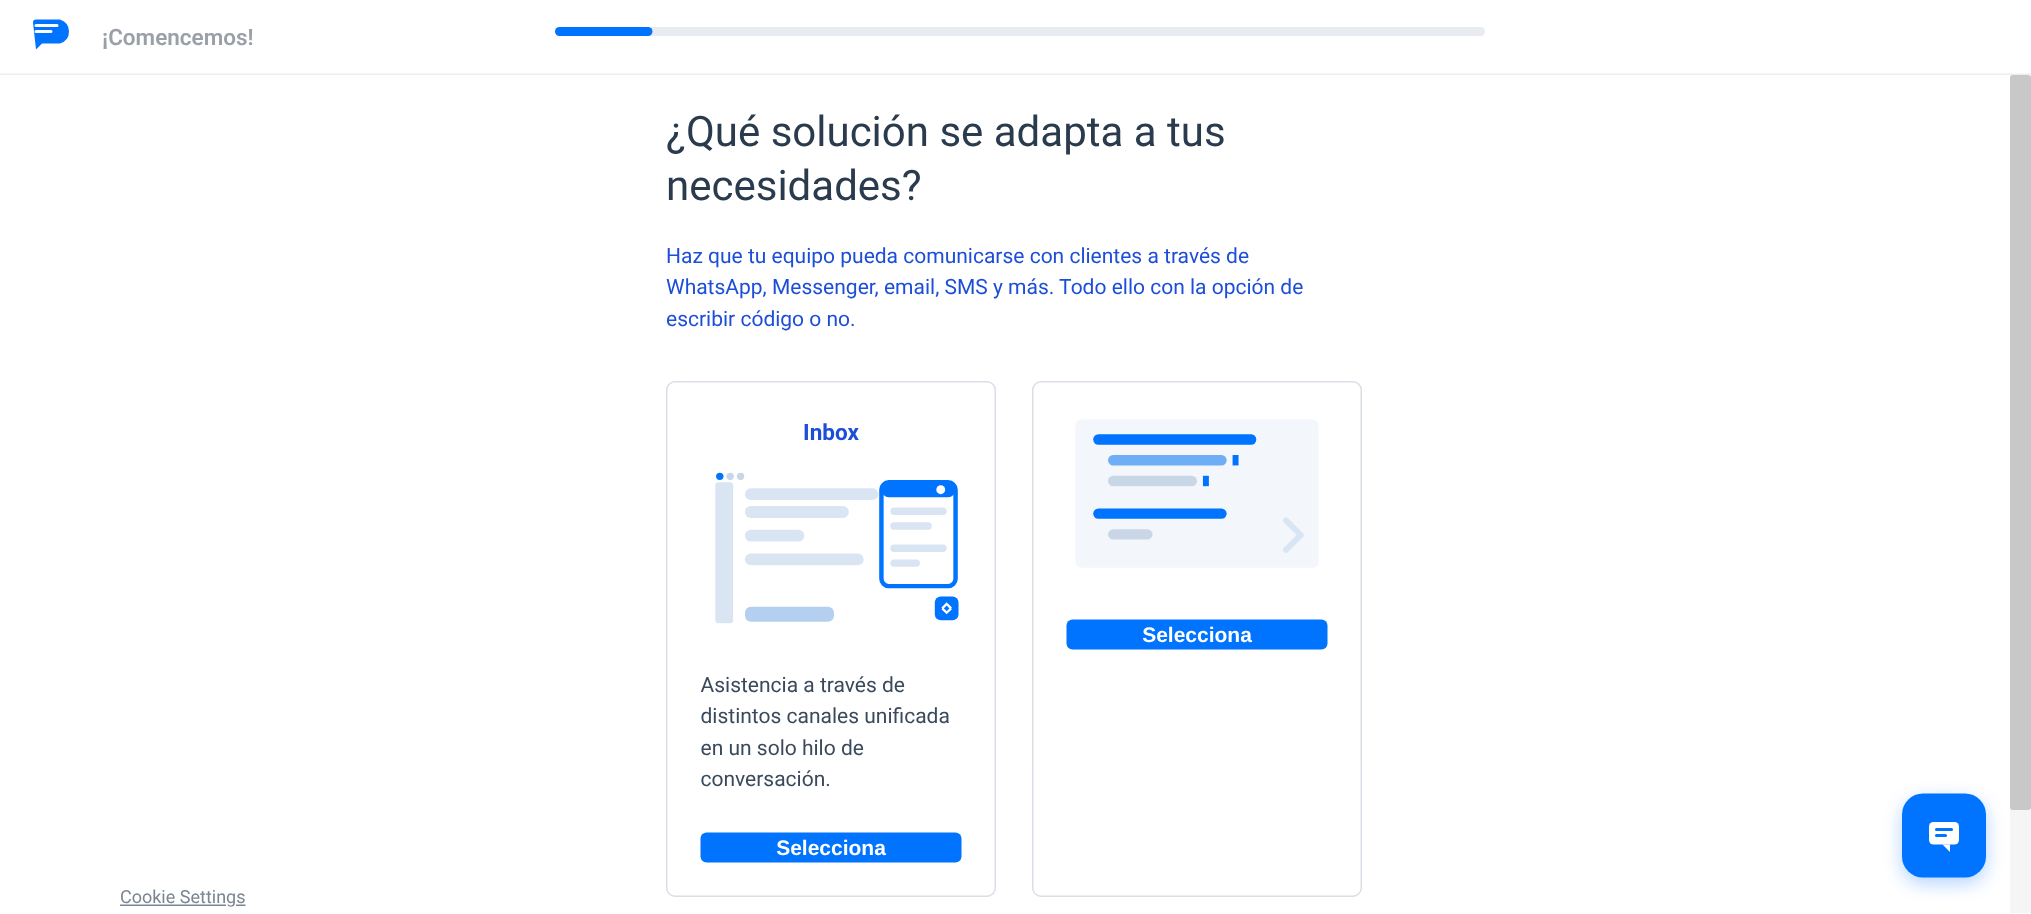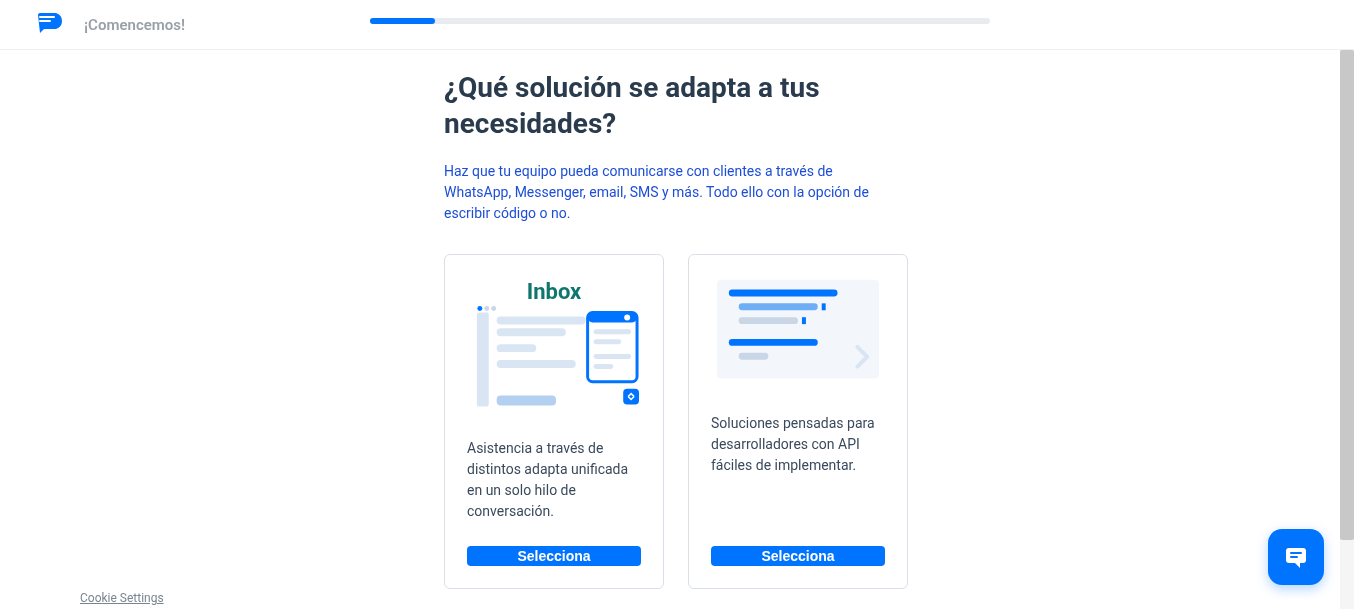--- a/index.html
+++ b/index.html
@@ -12,21 +12,21 @@
       background: #fff;
       color: #333;
       width: 1354px;
       height: 609px;
       overflow: hidden;
       position: relative;
     }
     .header {
       display: flex;
       align-items: center;
-      padding: 10px 36px;
+      padding: 10px 20px;
       border-bottom: 1px solid #eee;
       height: 50px;
       position: relative;
     }
     .logo {
       color: #0073ff;
       margin-right: 20px;
     }
     .header-title {
       color: #9aa0a8;
@@ -48,21 +48,21 @@
       background: #0073ff;
       border-radius: 3px;
     }
     .main-content {
       padding: 20px 0 0 0;
       margin-left: 444px;
       width: 470px;
     }
     .page-title {
       font-size: 28px;
-      font-weight: 700;
+      font-weight: 400;
       color: #2a3b4d;
       line-height: 1.3;
       margin-bottom: 18px;
     }
     .page-subtitle {
       font-size: 14px;
       color: #1d4ed8;
       line-height: 1.5;
       margin-bottom: 30px;
       max-width: 430px;
@@ -73,24 +73,25 @@
     }
     .card {
       border: 1px solid #d9dfe6;
       border-radius: 6px;
       padding: 24px 22px 22px 22px;
       width: 220px;
       display: flex;
       flex-direction: column;
     }
     .card-title {
-      font-size: 22px;
+      font-size: 15px;
       font-weight: 700;
-      color: #0f766e;
+      color: #1d4ed8;
       text-align: center;
+      margin-bottom: 16px;
     }
     .card-illustration {
       height: 110px;
       margin-bottom: 24px;
       display: flex;
       align-items: center;
       justify-content: center;
     }
     .card-description {
       font-size: 14px;
@@ -187,39 +188,38 @@
           <rect x="122" y="8" width="50" height="10" rx="5" fill="#0073ff"></rect>
           <circle cx="162" cy="13" r="3" fill="#fff"></circle>
           <rect x="128" y="25" width="38" height="5" rx="2.5" fill="#d9e5f3"></rect>
           <rect x="128" y="35" width="28" height="5" rx="2.5" fill="#d9e5f3"></rect>
           <rect x="128" y="50" width="38" height="5" rx="2.5" fill="#d9e5f3"></rect>
           <rect x="128" y="60" width="20" height="5" rx="2.5" fill="#d9e5f3"></rect>
           <rect x="158" y="85" width="16" height="16" rx="4" fill="#0073ff"></rect>
           <path d="M163 93 L166 90 L169 93 M163 93 L166 96 L169 93" stroke="#fff" stroke-width="1.5" fill="none"></path>
         </svg>
       </div>
-      <div class="card-description">Asistencia a través de distintos adapta unificada en un solo hilo de conversación.</div>
+      <div class="card-description">Asistencia a través de distintos canales unificada en un solo hilo de conversación.</div>
       <button class="select-button">Selecciona</button>
     </div>
 
     <div class="card">
       <div class="card-illustration">
         <svg width="176" height="110" viewBox="0 0 176 110">
           <rect x="6" y="0" width="164" height="100" rx="4" fill="#f3f7fb"></rect>
           <rect x="18" y="10" width="110" height="7" rx="3.5" fill="#0073ff"></rect>
           <rect x="28" y="24" width="80" height="7" rx="3.5" fill="#6eaef5"></rect>
           <rect x="112" y="24" width="4" height="7" fill="#0073ff"></rect>
           <rect x="28" y="38" width="60" height="7" rx="3.5" fill="#c9d6e6"></rect>
           <rect x="92" y="38" width="4" height="7" fill="#0073ff"></rect>
           <rect x="18" y="60" width="90" height="7" rx="3.5" fill="#0073ff"></rect>
           <rect x="28" y="74" width="30" height="7" rx="3.5" fill="#c9d6e6"></rect>
           <path d="M148 68 L158 78 L148 88" stroke="#d9e5f3" stroke-width="4" fill="none" stroke-linecap="round" stroke-linejoin="round"></path>
         </svg>
       </div>
-      <div class="card-description">Soluciones pensadas para desarrolladores con API fáciles de implementar.</div>
       <button class="select-button">Selecciona</button>
     </div>
   </div>
 </div>
 
 <div class="cookie-settings">Cookie Settings</div>
 
 <div class="chat-widget">
   <svg width="28" height="28" viewBox="0 0 28 28">
     <rect x="4" y="5" width="20" height="15" rx="3" fill="#fff"></rect>

